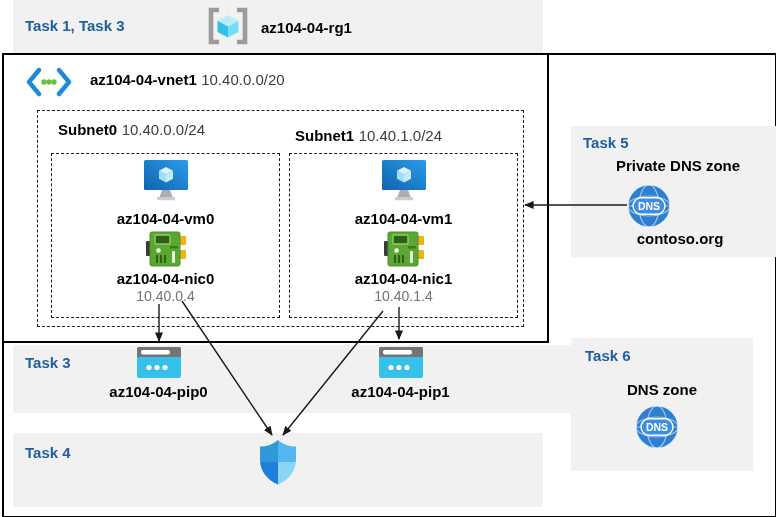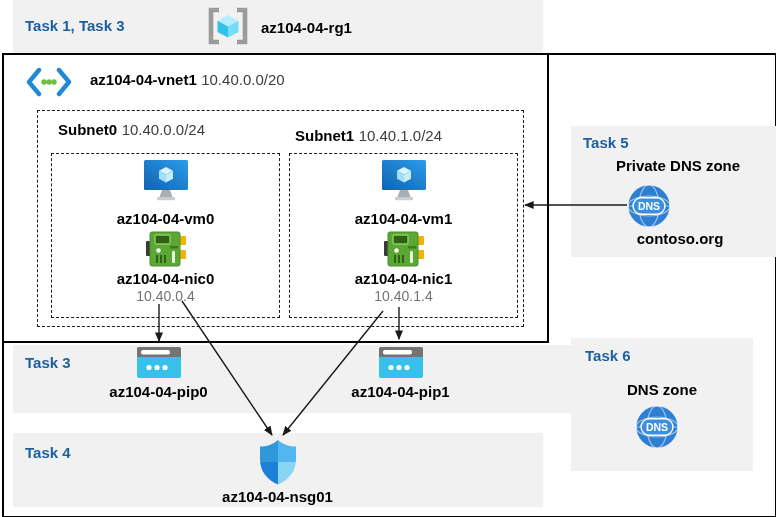--- a/index.html
+++ b/index.html
@@ -189,21 +189,20 @@
     <span class="icon">
       <svg width="40" height="46" viewBox="0 0 40 46">
         <g clip-path="url(#shieldclip)">
           <rect x="0" y="0" width="20" height="23" fill="#2e98d8"></rect>
           <rect x="20" y="0" width="20" height="23" fill="#52b6f0"></rect>
           <rect x="0" y="23" width="20" height="23" fill="#1c80d8"></rect>
           <rect x="20" y="23" width="20" height="23" fill="#8ad5f6"></rect>
         </g>
       </svg>
     </span>
-    <span class="boldname" style="margin-top:3px;">az104-04-nsg01</span>
   </div>
 
   <div class="panel" style="left:571px;top:126px;width:214px;height:131px;">
     <span class="heading" style="left:12px;top:8px;">Task 5</span>
     <div class="abs boldname ctr" style="left:0;top:31px;width:100%;">Private DNS zone</div>
     <span class="abs icon" style="left:56px;top:58px;">
       <svg width="44" height="44" viewBox="0 0 44 44">
         <circle cx="22" cy="22" r="21" fill="#2e7fd2"></circle>
         <g stroke="rgba(255,255,255,0.55)" stroke-width="1.2" fill="none">
           <circle cx="22" cy="22" r="21"></circle>

